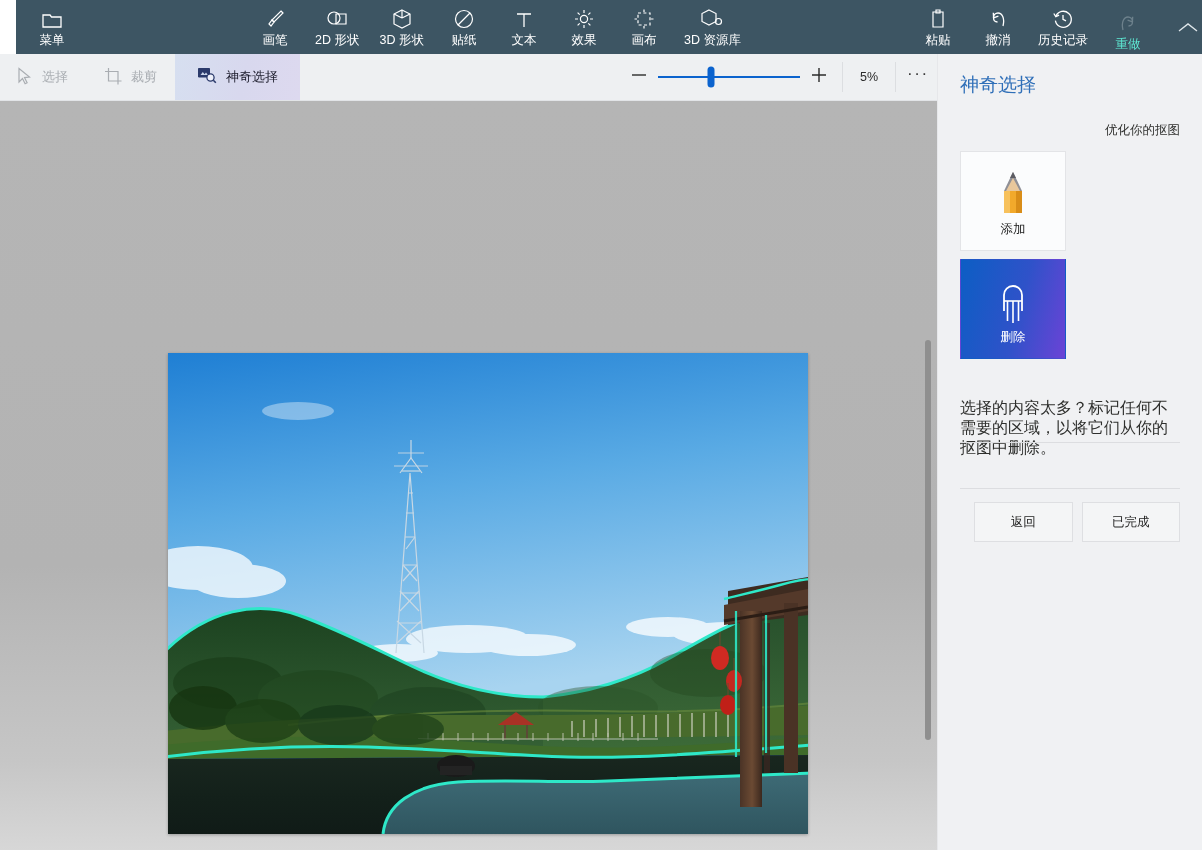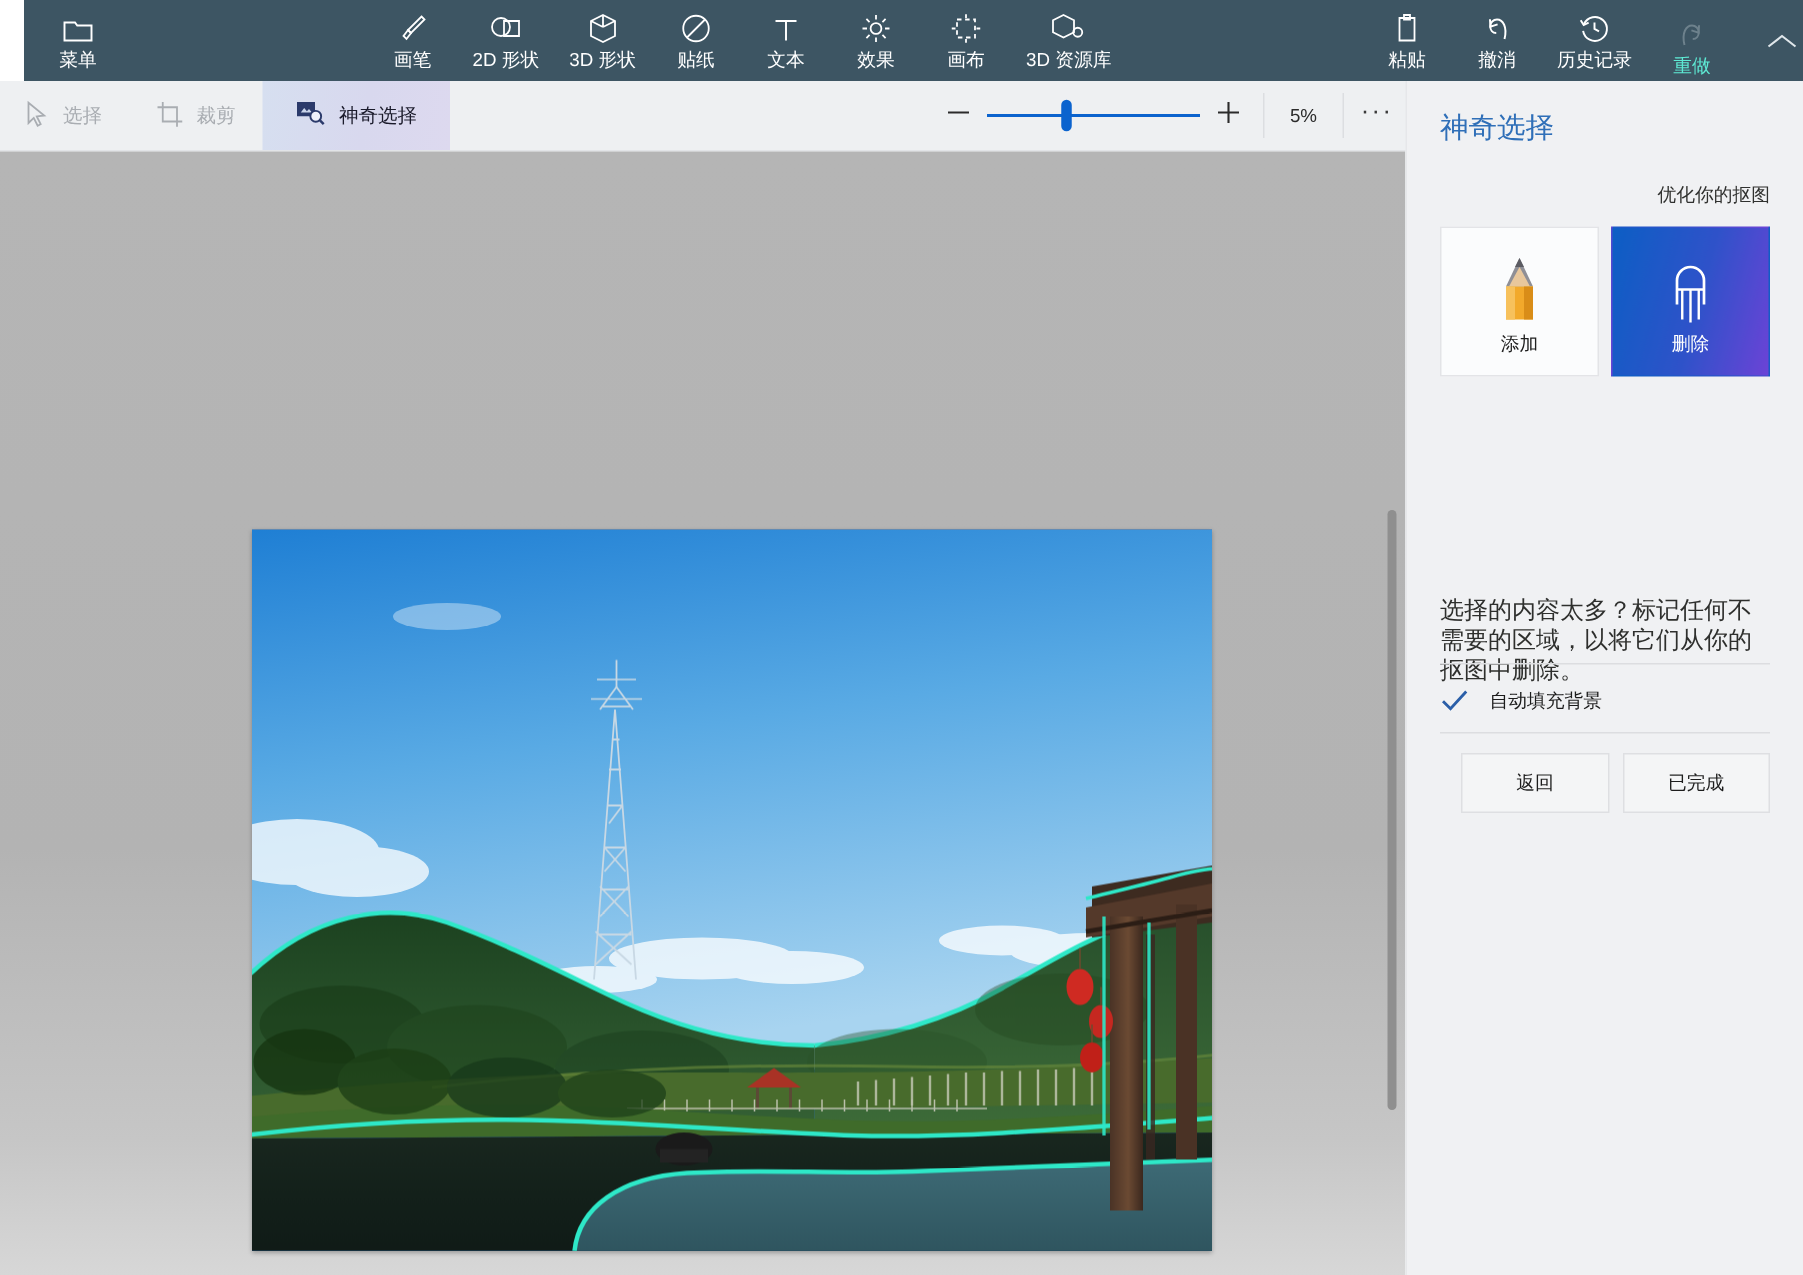--- a/index.html
+++ b/index.html
@@ -103,21 +103,21 @@
     position: absolute; left: 937px; top: 54px; width: 265px; height: 796px;
     background: #f0f1f3;
     border-left: 1px solid #e6e7ea;
     padding: 0 22px;
   }
   .panel-title {
     margin-top: 18px; font-size: 19px; color: #2f6fb8; font-weight: normal;
   }
   .panel-sub { margin-top: 24px; font-size: 12.5px; color: #30312f; text-align: right; }
 
-  .tiles { display: flex; gap: 8px; margin-top: 12px; }
+  .tiles { display: flex; gap: 8px; margin-top: 12px; flex-direction: column; }
   .tile {
     width: 106px; height: 100px; position: relative;
     display: flex; flex-direction: column; align-items: center; justify-content: flex-end;
     padding-bottom: 12px; cursor: default; user-select: none;
   }
   .tile.plain { background: #fbfcfd; border: 1px solid #e3e4e7; color: #202020; }
   .tile.sel {
     background: linear-gradient(105deg, #0c5ec4 0%, #2f52c9 55%, #6b43d6 100%);
     color: #ffffff; border: 1px solid transparent;
   }
@@ -541,28 +541,20 @@
         </span>
         <span class="tile-lb">删除</span>
       </div>
 
     </div>
 
     <div class="helptext">选择的内容太多？标记任何不需要的区域，以将它们从你的抠图中删除。</div>
 
     <div class="divider div1"></div>
 
-    <div class="checkrow">
-      <span class="checkbox">
-        <svg width="19" height="16" viewBox="0 0 19 16">
-            <path d="M2 8.5 L7 13.5 L17.5 2" fill="none" stroke="#2b5fa8" stroke-width="1.9"></path>
-          </svg>
-      </span>
-      <span class="cb-label">自动填充背景</span>
-    </div>
 
     <div class="divider div2"></div>
 
     <div class="panel-btns">
       <div class="pbtn">返回</div>
       <div class="pbtn">已完成</div>
     </div>
 
   </div>
 

